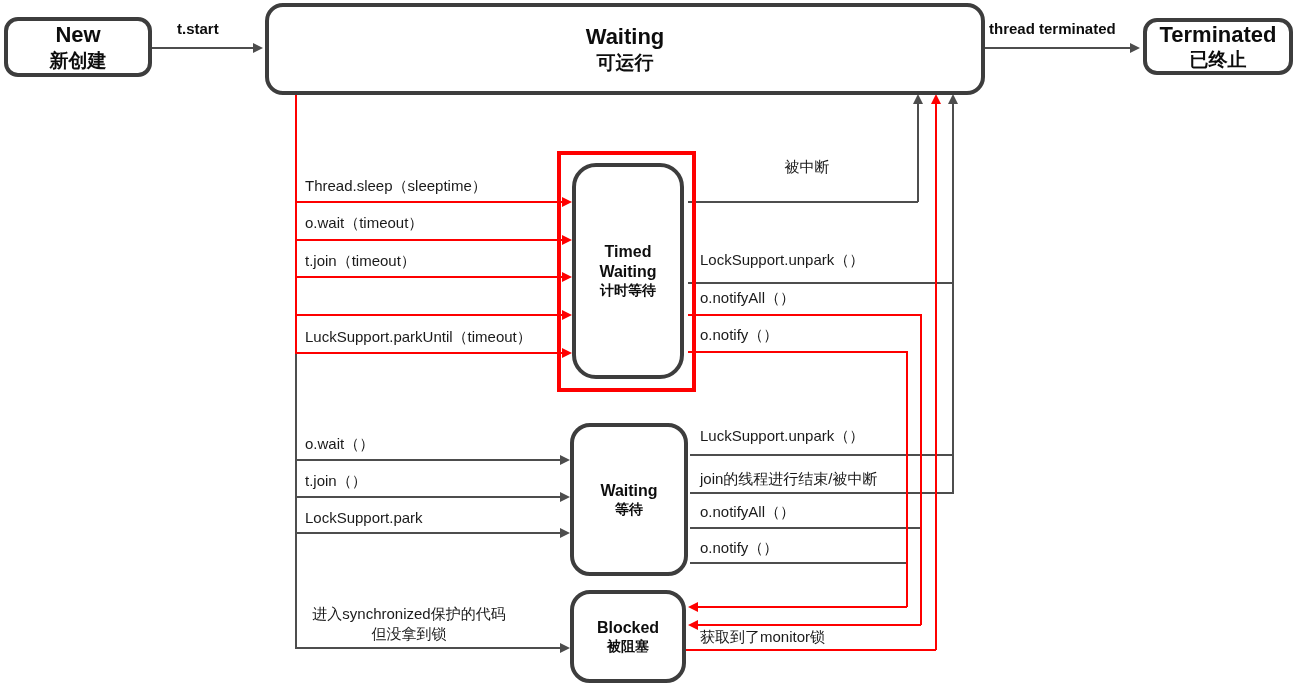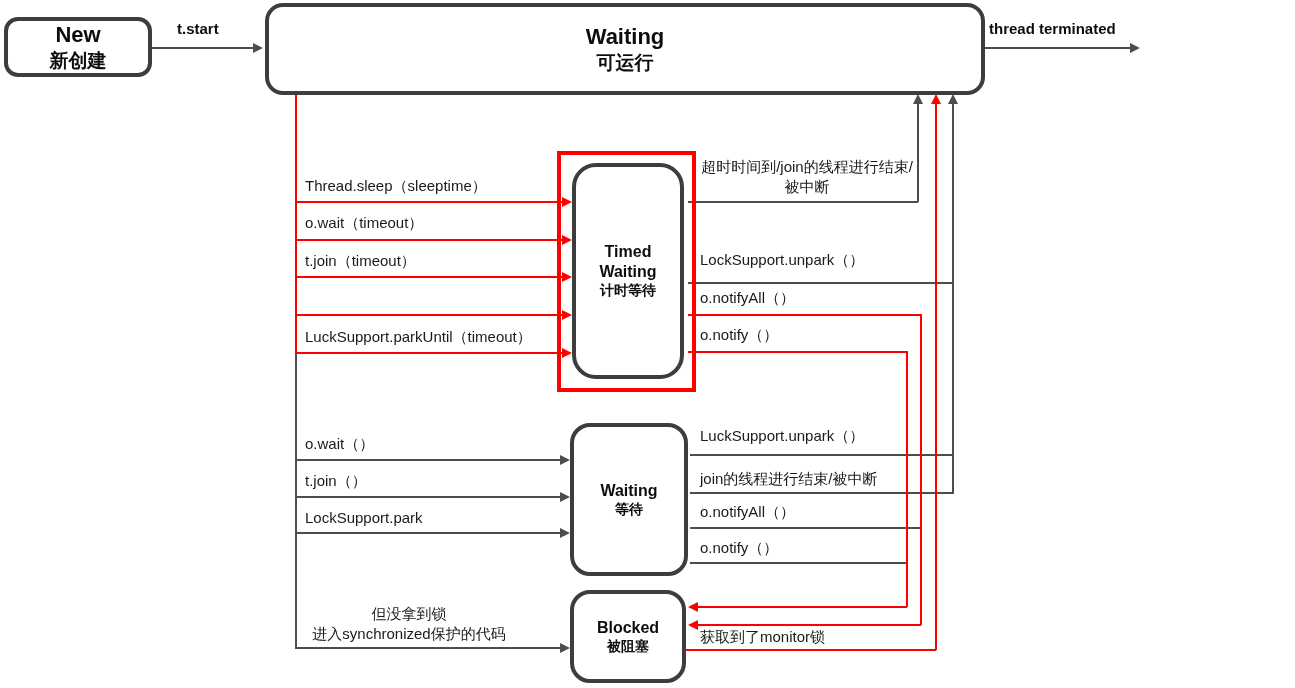--- a/index.html
+++ b/index.html
@@ -39,20 +39,24 @@
   <div class="node" style="left:4px;top:17px;width:140px;height:52px;border-radius:14px;">
     <div class="t1">New</div>
     <div class="t2">新创建</div>
   </div>
 
   <div class="node" style="left:265px;top:3px;width:712px;height:84px;border-radius:18px;">
     <div class="t1">Waiting</div>
     <div class="t2">可运行</div>
   </div>
 
+  <div class="node" style="left:1143px;top:18px;width:142px;height:49px;border-radius:14px;">
+    <div class="t1">Terminated</div>
+    <div class="t2">已终止</div>
+  </div>
 
   <div class="redbox" style="left:557px;top:151px;width:131px;height:233px;"></div>
 
   <div class="node node-small" style="left:572px;top:163px;width:104px;height:208px;border-radius:24px;">
     <div class="t1">Timed</div>
     <div class="t1">Waiting</div>
     <div class="t2">计时等待</div>
   </div>
 
   <div class="node node-small" style="left:570px;top:423px;width:110px;height:145px;border-radius:20px;">
@@ -101,28 +105,27 @@
 
   <div class="lbl" style="left:305px;top:472px;">t.join（）</div>
   <div class="hline gray" style="left:295px;top:496px;width:265px;"></div>
   <div class="arr arr-r" style="left:560px;top:492px;"></div>
 
   <div class="lbl" style="left:305px;top:509px;">LockSupport.park</div>
   <div class="hline gray" style="left:295px;top:532px;width:265px;"></div>
   <div class="arr arr-r" style="left:560px;top:528px;"></div>
 
   <div class="lbl lbl-center" style="left:298px;top:604px;width:222px;">
+    <div>进入synchronized保护的代码</div>
     <div>但没拿到锁</div>
-    <div>进入synchronized保护的代码</div>
   </div>
   <div class="hline gray" style="left:295px;top:647px;width:265px;"></div>
   <div class="arr arr-r" style="left:560px;top:643px;"></div>
 
   <div class="lbl lbl-center" style="left:695px;top:157px;width:224px;">
-    <div>超时时间到/join的线程进行结束/</div>
     <div>被中断</div>
   </div>
   <div class="hline gray" style="left:688px;top:201px;width:230px;"></div>
   <div class="vline gray" style="left:917px;top:103px;height:99px;"></div>
   <div class="arr arr-u" style="left:913px;top:94px;"></div>
 
   <div class="lbl" style="left:700px;top:251px;">LockSupport.unpark（）</div>
   <div class="hline gray" style="left:688px;top:282px;width:265px;"></div>
 
   <div class="lbl" style="left:700px;top:427px;">LuckSupport.unpark（）</div>

